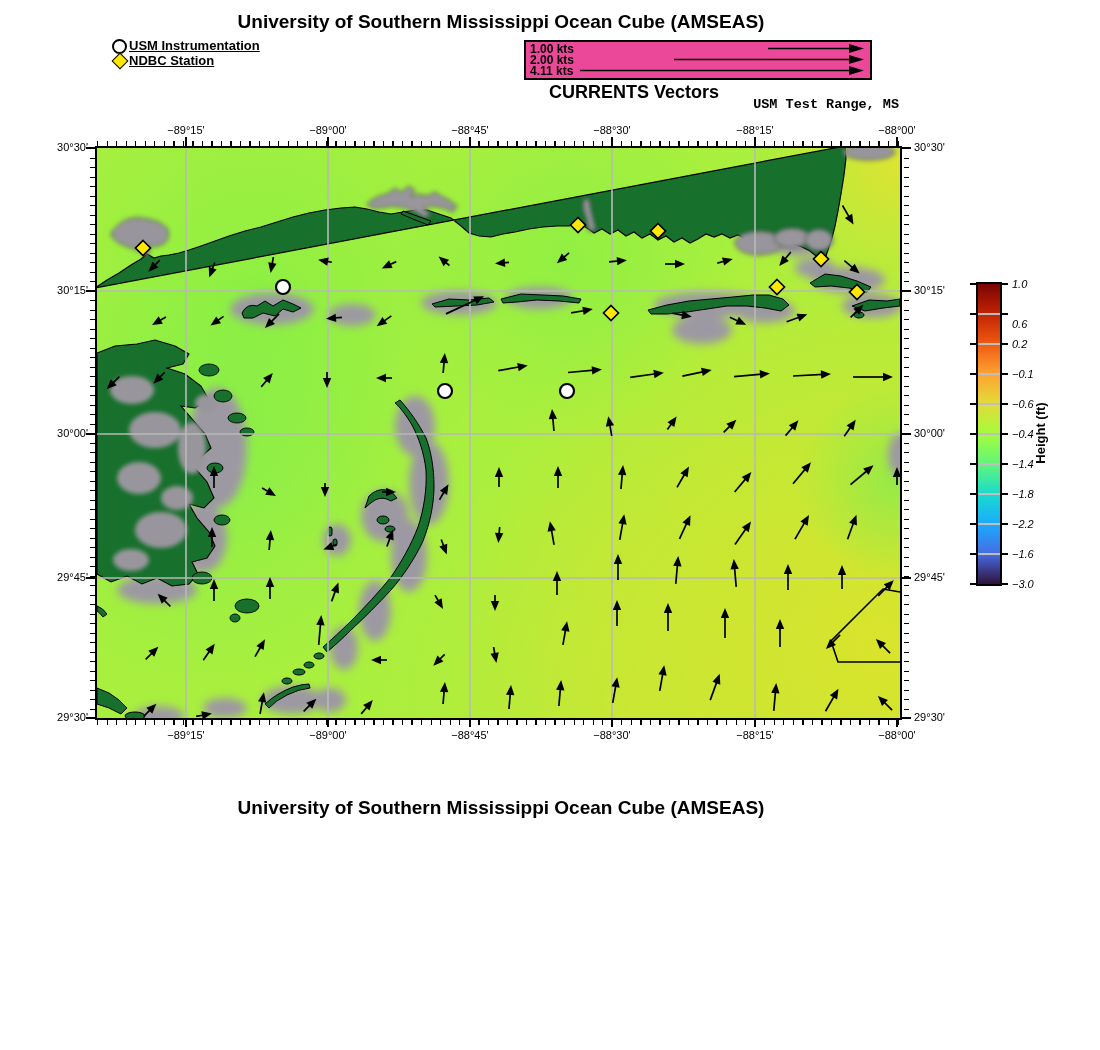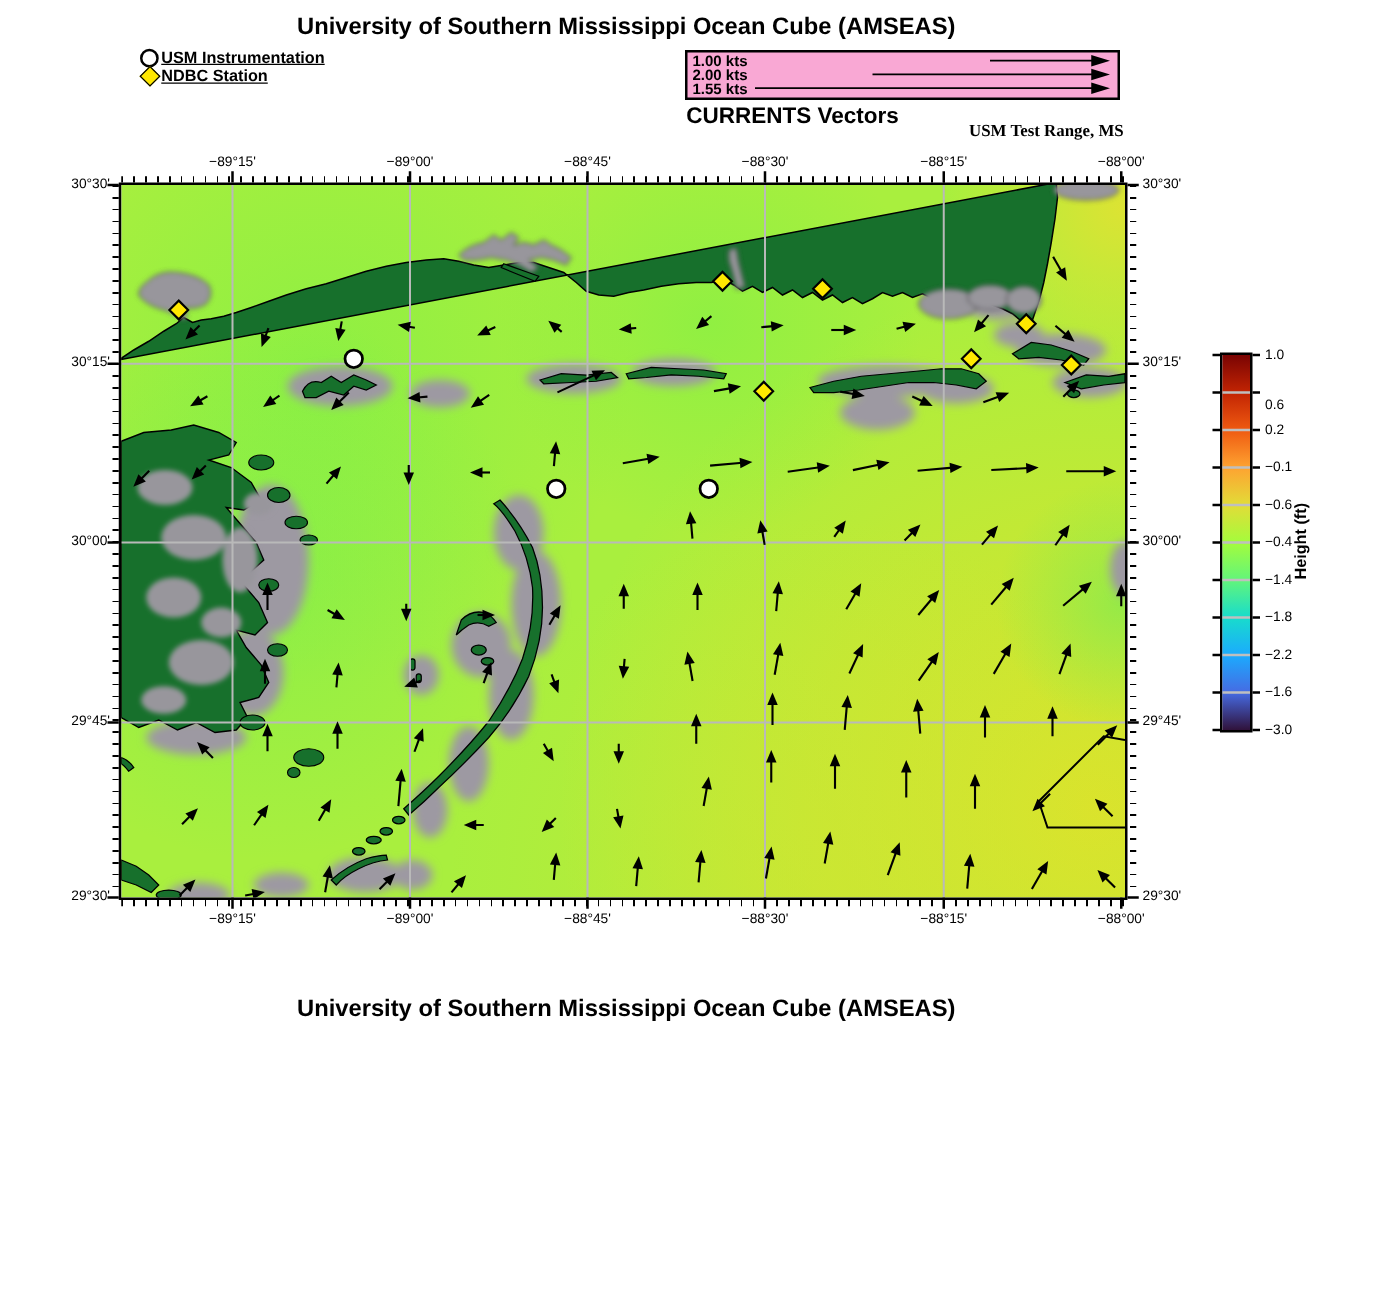--- a/index.html
+++ b/index.html
@@ -4,63 +4,63 @@
 <style>
   html,body{margin:0;padding:0;background:#fff;}
   #page{position:relative;width:1100px;height:1050px;background:#ffffff;
         font-family:"Liberation Sans","DejaVu Sans",sans-serif;overflow:hidden;}
   .abs{position:absolute;}
   .b{font-weight:bold;}
   .ctr{transform:translateX(-50%);white-space:nowrap;}
   #title-top{left:501px;top:11px;font-size:19px;}
   #title-bottom{left:501px;top:797px;font-size:19px;}
   #forecast-title{left:557px;top:98px;font-size:20px;font-family:"Liberation Serif","DejaVu Serif",serif;}
-  #range-label{right:201px;top:97px;font-size:13.5px;font-family:Liberation Serif, serif;white-space:nowrap;margin-left:40px;}
+  #range-label{right:201px;top:97px;font-size:13.5px;font-family:Liberation Mono, monospace;white-space:nowrap;margin-left:40px;}
   .leg-row{position:absolute;font-size:13px;font-weight:bold;white-space:nowrap;text-decoration:underline;}
   #leg-circle{left:112px;top:39px;width:11px;height:11px;border:2px solid #000;border-radius:50%;background:#fff;}
   #leg-diamond{left:114px;top:55px;width:10px;height:10px;background:#ffe800;border:1.5px solid #000;transform:rotate(45deg);}
-  #vecbox{left:548px;top:40px;width:344px;height:36px;border:2.5px solid #000;background:#f9a8d4;}
+  #vecbox{left:524px;top:40px;width:344px;height:36px;border:2.5px solid #000;background:#ec4899;}
   .veclbl{position:absolute;left:4px;font-size:12px;font-weight:bold;line-height:12px;}
   #currents-caption{left:549px;top:82px;font-size:18px;font-weight:bold;}
   #map-frame{left:95px;top:146px;width:803px;height:570px;border:2px solid #000;z-index:30;pointer-events:none;}
   #mapsvg{left:97px;top:148px;z-index:10;}
   .tickstrip{background-repeat:repeat;z-index:5;}
   #ticks-top{left:97px;top:141px;width:803px;height:5px;
      background:repeating-linear-gradient(to right,#000 0 1.3px,transparent 1.3px 9.53px);}
   #ticks-bottom{left:97px;top:720px;width:803px;height:5px;
      background:repeating-linear-gradient(to right,#000 0 1.3px,transparent 1.3px 9.53px);}
   #ticks-left{left:90px;top:148px;width:5px;height:570px;
      background:repeating-linear-gradient(to bottom,#000 0 1.3px,transparent 1.3px 9.5px);}
   #ticks-right{left:904px;top:148px;width:5px;height:570px;
      background:repeating-linear-gradient(to bottom,#000 0 1.3px,transparent 1.3px 9.5px);}
   .lonlbl{position:absolute;font-size:11px;transform:translateX(-50%);white-space:nowrap;}
   .latlbl{position:absolute;font-size:11px;white-space:nowrap;}
   #cbar-frame{left:976px;top:282px;width:22px;height:300px;border:2px solid #000;}
   #cbar-grad{position:absolute;left:0;top:0;width:22px;height:300px;}
   #cbar-title{left:1040px;top:433px;font-size:13px;font-weight:bold;transform:translate(-50%,-50%) rotate(-90deg);white-space:nowrap;}
   .cbline{position:absolute;background:#bfbfbf;height:1.5px;width:22px;left:978px;z-index:3;}
   .cbtick{position:absolute;background:#000;height:1.4px;width:6px;z-index:3;}
-  .cblbl{position:absolute;left:1012px;font-size:11px;transform:translateY(-50%);}
+  .cblbl{position:absolute;left:1012px;font-size:11px;transform:translateY(-50%);font-style:italic;}
 </style>
 </head>
 <body>
 
 <div id="page">
 
   <div id="title-top" class="abs ctr b">University of Southern Mississippi Ocean Cube (AMSEAS)</div>
 
   <div id="leg-circle" class="abs"></div>
   <div class="leg-row" style="left:129px;top:38px;">USM Instrumentation</div>
   <div id="leg-diamond" class="abs"></div>
   <div class="leg-row" style="left:129px;top:53px;">NDBC Station</div>
 
   <div id="vecbox" class="abs">
     <div class="veclbl" style="top:1px;">1.00 kts</div>
     <div class="veclbl" style="top:12px;">2.00 kts</div>
-    <div class="veclbl" style="top:23px;">1.55 kts</div>
+    <div class="veclbl" style="top:23px;">4.11 kts</div>
     <svg id="vecsvg" width="344" height="36" style="position:absolute;left:0;top:0;">
         <line x1="242" y1="6.5" x2="325" y2="6.5" stroke="#000" stroke-width="1.4"></line>
         <polygon points="338,6.5 323,11.1 323,1.9000000000000004" fill="#000"></polygon>
         <line x1="148" y1="17.5" x2="325" y2="17.5" stroke="#000" stroke-width="1.4"></line>
         <polygon points="338,17.5 323,22.1 323,12.9" fill="#000"></polygon>
         <line x1="54" y1="28.5" x2="325" y2="28.5" stroke="#000" stroke-width="1.4"></line>
         <polygon points="338,28.5 323,33.1 323,23.9" fill="#000"></polygon>
       </svg>
   </div>
   <div id="currents-caption" class="abs">CURRENTS Vectors</div>

